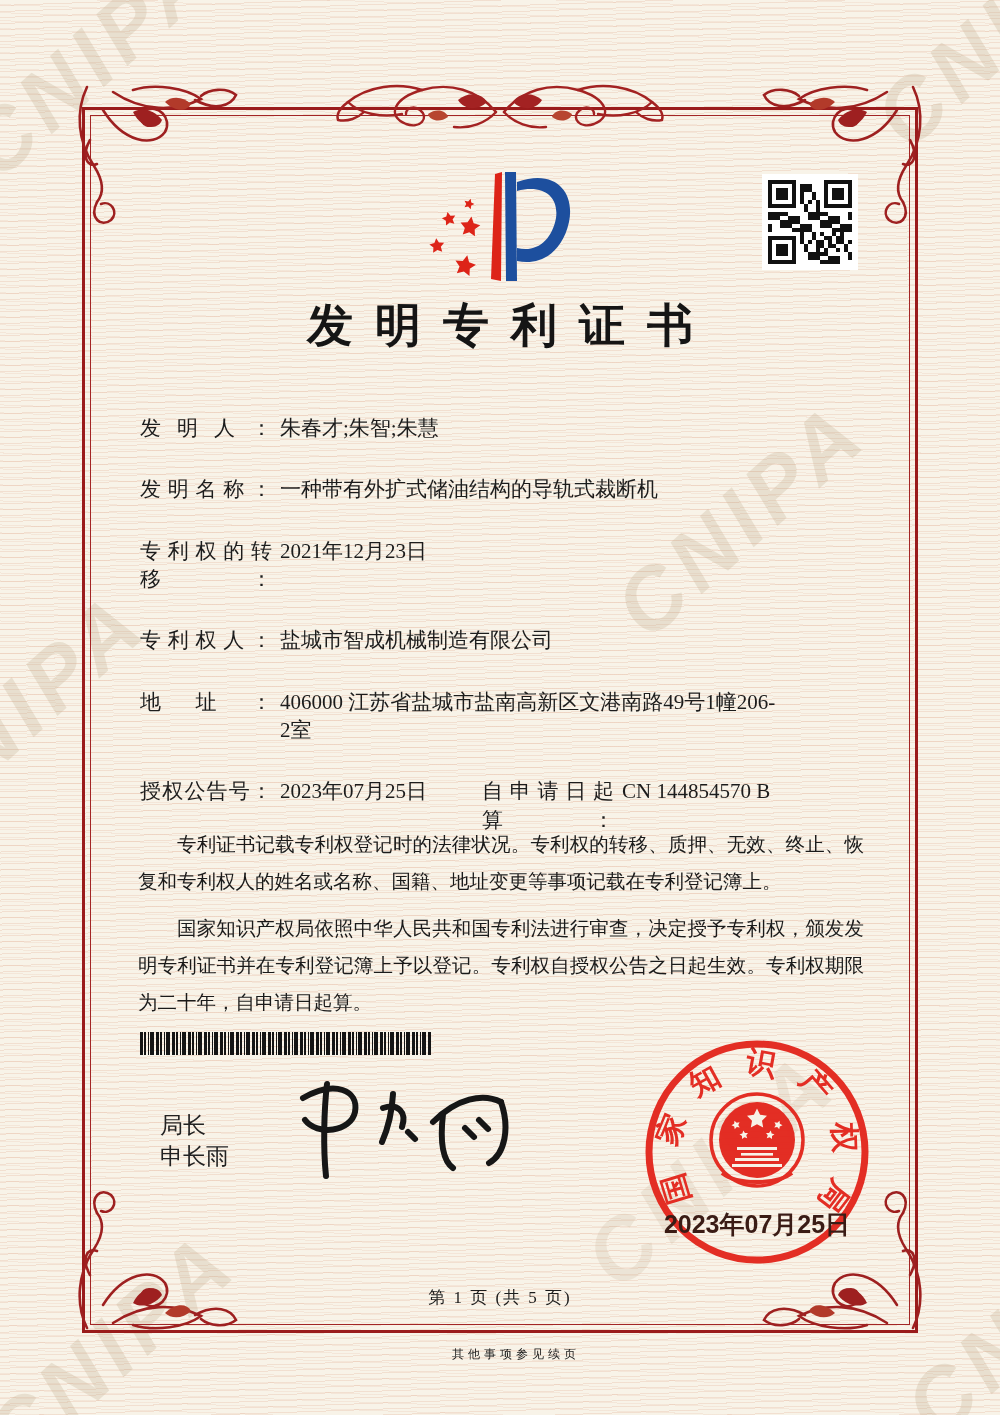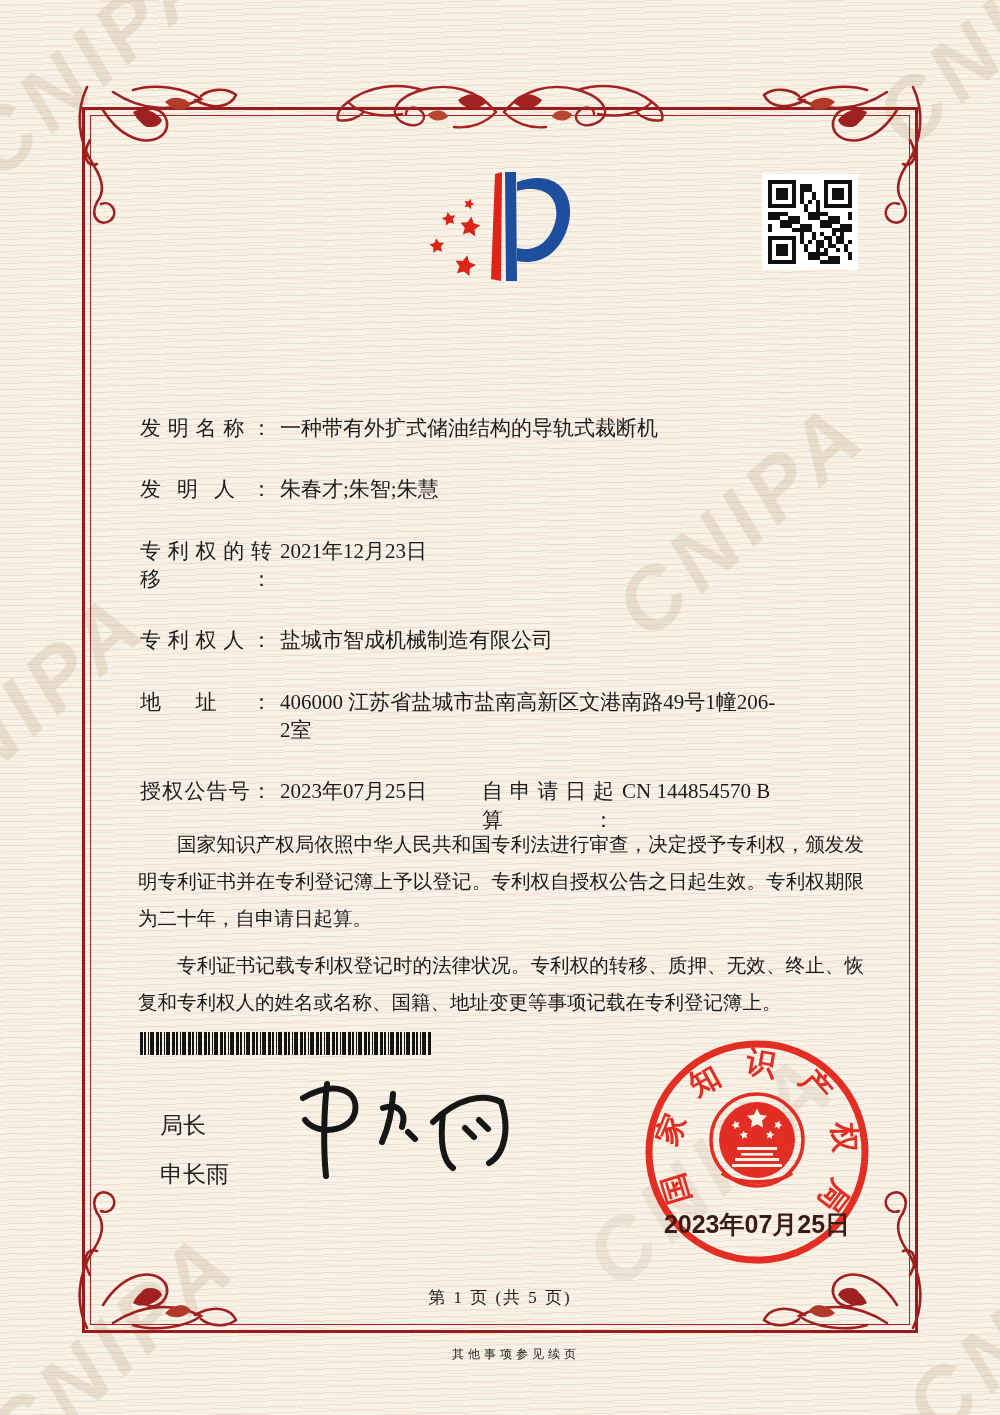--- a/index.html
+++ b/index.html
@@ -35,21 +35,21 @@
   .fvalue{margin-left:8px;}
   .fvalue.addr{max-width:505px;}
   .fvalue.gdate{width:202px;flex:none;}
   .paras{position:absolute;left:138px;top:826px;width:726px;font-size:19.5px;line-height:1.9;
          text-align:justify;color:#1a1a1a;}
   .paras p{margin:0 0 10px 0;text-indent:2em;}
   .barcode{position:absolute;left:140px;top:1032px;width:302px;height:23px;display:flex;overflow:hidden;}
   .barcode span{display:block;height:100%;background:#141414;flex:none;}
   .officer{position:absolute;left:160px;top:1114px;font-family:"Liberation Sans","DejaVu Sans",sans-serif;
            font-size:23px;color:#222;line-height:1;}
-  .officer .name{margin-top:26px;}
+  .officer .name{margin-top:8px;}
   .signature{position:absolute;left:265px;top:1068px;}
   .seal{position:absolute;left:642px;top:1037px;opacity:.96;}
   .page-indicator{position:absolute;left:0;top:1286px;width:100%;text-align:center;font-size:17px;letter-spacing:2px;}
   .cont-note{position:absolute;left:16px;top:1346px;width:100%;text-align:center;font-size:12px;letter-spacing:4px;color:#1a1a1a;}
 </style>
 </head>
 <body>
 
 <div class="page">
   <div class="waves"></div>
@@ -256,29 +256,30 @@
         <rect x="86" y="38" width="4" height="4" fill="#111"></rect>
         <rect x="86" y="42" width="4" height="4" fill="#111"></rect>
         <rect x="86" y="50" width="4" height="4" fill="#111"></rect>
         <rect x="86" y="54" width="4" height="4" fill="#111"></rect>
         <rect x="86" y="66" width="4" height="4" fill="#111"></rect>
         <rect x="86" y="78" width="4" height="4" fill="#111"></rect>
         <rect x="86" y="82" width="4" height="4" fill="#111"></rect>
       </g>
   </svg>
 
+  <div class="title">发明专利证书</div>
 
   <div class="fields">
+    <div class="frow">
+      <span class="flabel">发明人：</span>
+      <span class="fvalue">朱春才;朱智;朱慧</span>
+    </div>
     <div class="frow">
       <span class="flabel">发明名称：</span>
       <span class="fvalue">一种带有外扩式储油结构的导轨式裁断机</span>
-    </div>
-    <div class="frow">
-      <span class="flabel">发明人：</span>
-      <span class="fvalue">朱春才;朱智;朱慧</span>
     </div>
     <div class="frow">
       <span class="flabel">专利权的转移：</span>
       <span class="fvalue">2021年12月23日</span>
     </div>
     <div class="frow">
       <span class="flabel">专利权人：</span>
       <span class="fvalue">盐城市智成机械制造有限公司</span>
     </div>
     <div class="frow">
@@ -287,22 +288,22 @@
     </div>
     <div class="frow">
       <span class="flabel">授权公告号：</span>
       <span class="fvalue gdate">2023年07月25日</span>
       <span class="flabel">自申请日起算：</span>
       <span class="fvalue">CN 144854570 B</span>
     </div>
   </div>
 
   <div class="paras">
+    <p>专利证书记载专利权登记时的法律状况。专利权的转移、质押、无效、终止、恢复和专利权人的姓名或名称、国籍、地址变更等事项记载在专利登记簿上。</p>
     <p>国家知识产权局依照中华人民共和国专利法进行审查，决定授予专利权，颁发发明专利证书并在专利登记簿上予以登记。专利权自授权公告之日起生效。专利权期限为二十年，自申请日起算。</p>
-    <p>专利证书记载专利权登记时的法律状况。专利权的转移、质押、无效、终止、恢复和专利权人的姓名或名称、国籍、地址变更等事项记载在专利登记簿上。</p>
   </div>
 
   <div class="barcode">
       <span style="width:3px;margin-right:1px"></span>
       <span style="width:2px;margin-right:2px"></span>
       <span style="width:1px;margin-right:1px"></span>
       <span style="width:4px;margin-right:2px"></span>
       <span style="width:3px;margin-right:1px"></span>
       <span style="width:2px;margin-right:2px"></span>
       <span style="width:1px;margin-right:1px"></span>

